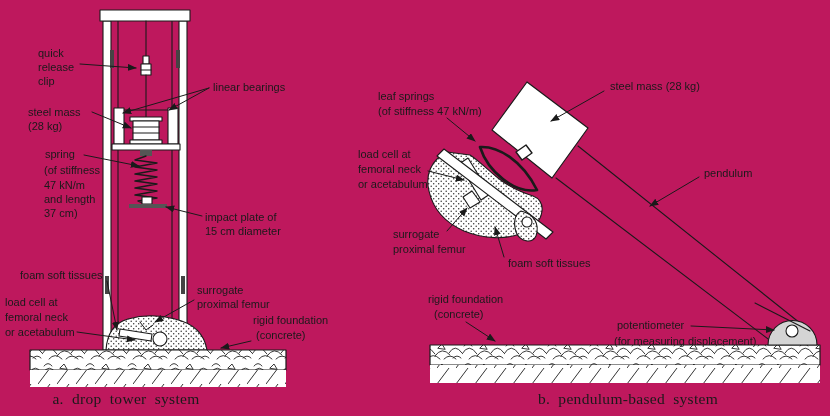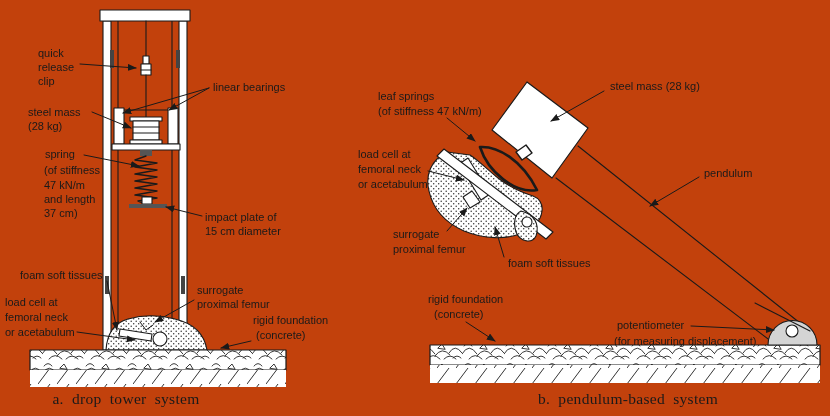--- a/index.html
+++ b/index.html
@@ -1,16 +1,16 @@
 <!DOCTYPE html>
 <html><head>
 <meta charset="utf-8">
 <style>
   html,body{margin:0;padding:0;background:#fff;}
-  .stage{position:relative;width:830px;height:416px;background:#c2410c;overflow:hidden;
+  .stage{position:relative;width:830px;height:416px;background:#be185d;overflow:hidden;
          font-family:"Liberation Sans", sans-serif;}
   svg text{font-family:"Liberation Sans", sans-serif;font-size:11px;fill:#1a1a1a;}
   svg text.caption{font-family:"Liberation Serif", serif;font-size:15.5px;word-spacing:4px;letter-spacing:.3px;}
 </style>
 </head>
 <body>
 
 <div class="stage">
 <svg width="830" height="416" viewBox="0 0 830 416" stroke-linecap="round" stroke-linejoin="round">
   <defs>

